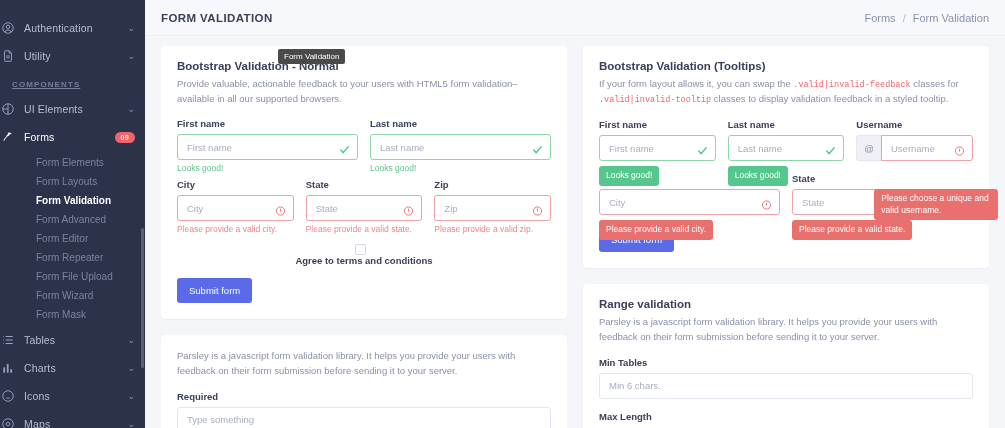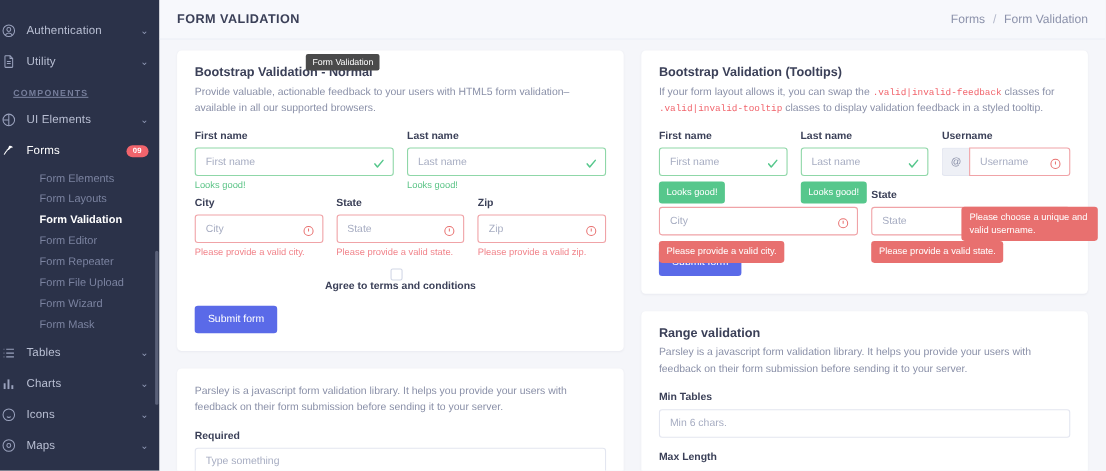--- a/index.html
+++ b/index.html
@@ -275,20 +275,21 @@
           </svg>
       </span>
       <span class="lbl">Forms</span>
       <span class="badge">09</span>
     </div>
 
     <div class="subnav">
       <div class="subnav-item">Form Elements</div>
       <div class="subnav-item">Form Layouts</div>
       <div class="subnav-item current">Form Validation</div>
+      <div class="subnav-item">Form Advanced</div>
       <div class="subnav-item">Form Editor</div>
       <div class="subnav-item">Form Repeater</div>
       <div class="subnav-item">Form File Upload</div>
       <div class="subnav-item">Form Wizard</div>
       <div class="subnav-item">Form Mask</div>
     </div>
 
     <div class="nav-item">
       <span class="ico">
         <svg width="14" height="14" viewBox="0 0 24 24" fill="none" stroke="currentColor" stroke-width="1.8">

